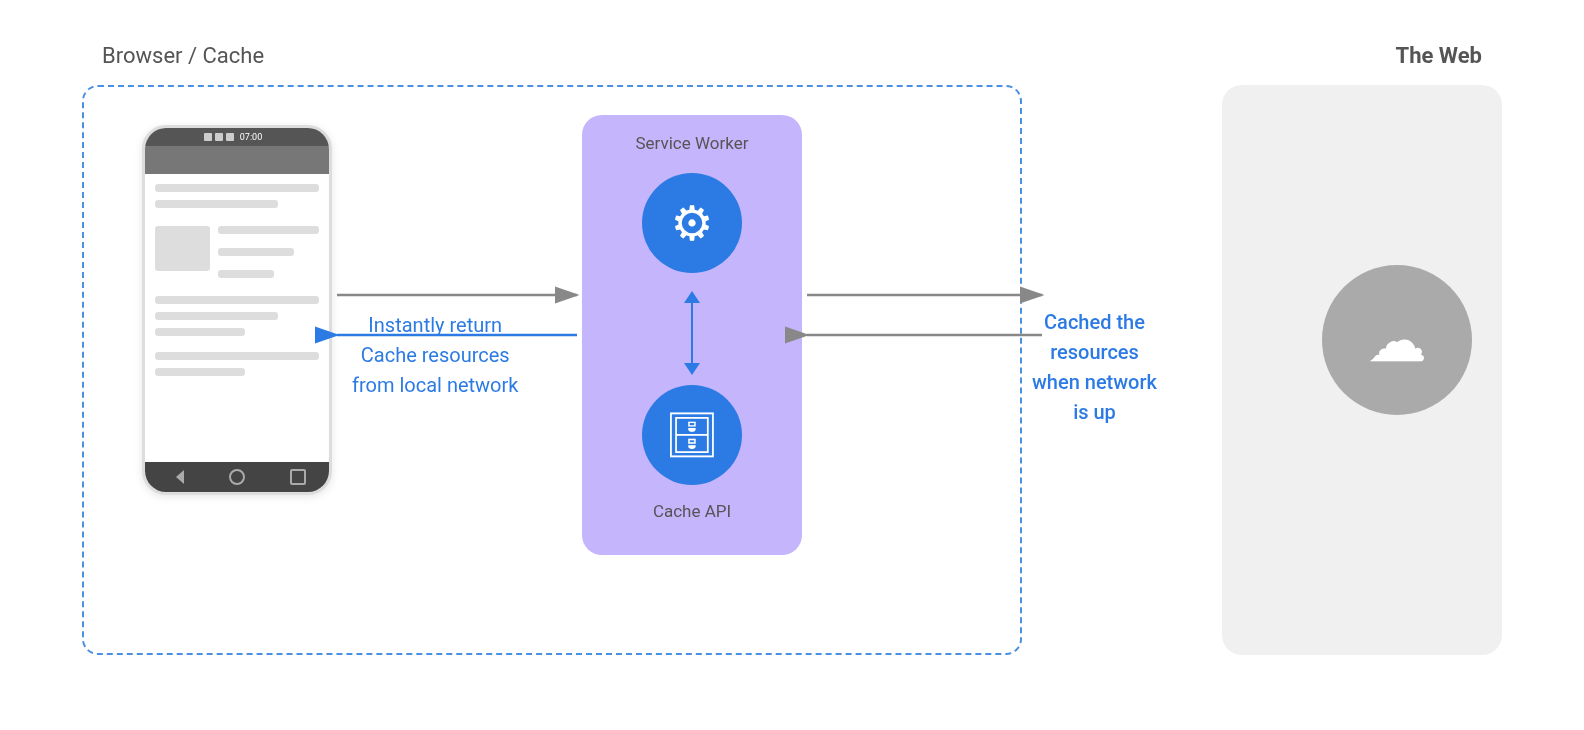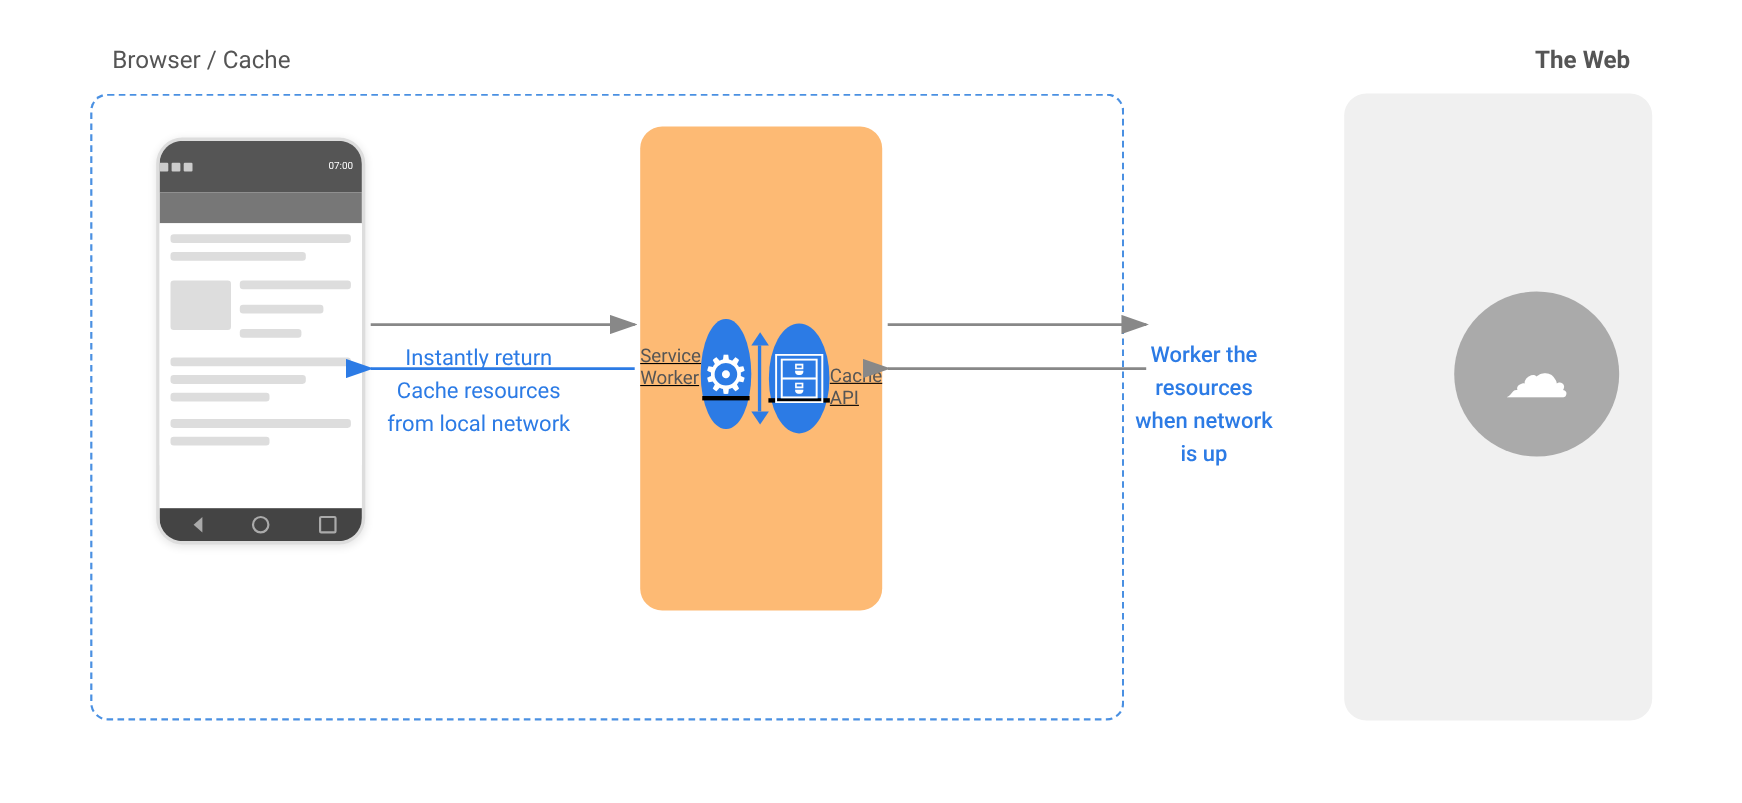--- a/index.html
+++ b/index.html
@@ -67,24 +67,24 @@
       width: 190px;
       height: 370px;
       background: #fff;
       border: 3px solid #ddd;
       border-radius: 24px;
       overflow: hidden;
       box-shadow: 0 2px 8px rgba(0,0,0,0.1);
     }
     .phone-statusbar {
       background: #555;
-      height: 47px;
-      display: flex;
-      align-items: center;
-      justify-content: space-between;
+      height: 18px;
+      display: flex;
+      align-items: center;
+      justify-content: center;
       padding-right: 8px;
     }
     .phone-statusbar-icons {
       display: flex;
       gap: 3px;
       align-items: center;
     }
     .phone-statusbar-icon {
       width: 8px;
       height: 8px;
@@ -159,27 +159,26 @@
       border-radius: 0;
     }
 
     
     .service-worker-box {
       position: absolute;
       top: 90px;
       left: 540px;
       width: 220px;
       height: 440px;
-      background: #fdba74;
+      background: #c4b5fd;
       border-radius: 20px;
       display: flex;
-      flex-direction: row;
+      flex-direction: column;
       align-items: center;
       padding-top: 18px;
-      text-decoration: underline;
     }
     .sw-label {
       font-size: 17px;
       color: #555;
       margin-bottom: 20px;
     }
     .sw-gear-circle {
       width: 100px;
       height: 100px;
       background: #2c7be5;
@@ -380,19 +379,19 @@
     <line x1="1000" y1="310" x2="765" y2="310" stroke="#888" stroke-width="2.5" marker-end="url(#arrowhead-left-blue2)"></line>
   </svg>
 
   <div class="text-instantly">
     <span>Instantly return</span><br>
     <span>Cache resources</span><br>
     <span>from local network</span>
   </div>
 
   <div class="text-update">
-    <span>Worker the</span><br>
+    <span>Cached the</span><br>
     <span>resources</span><br>
     <span>when network</span><br>
     <span>is up</span>
   </div>
 
 </div>
 
 </body></html>

